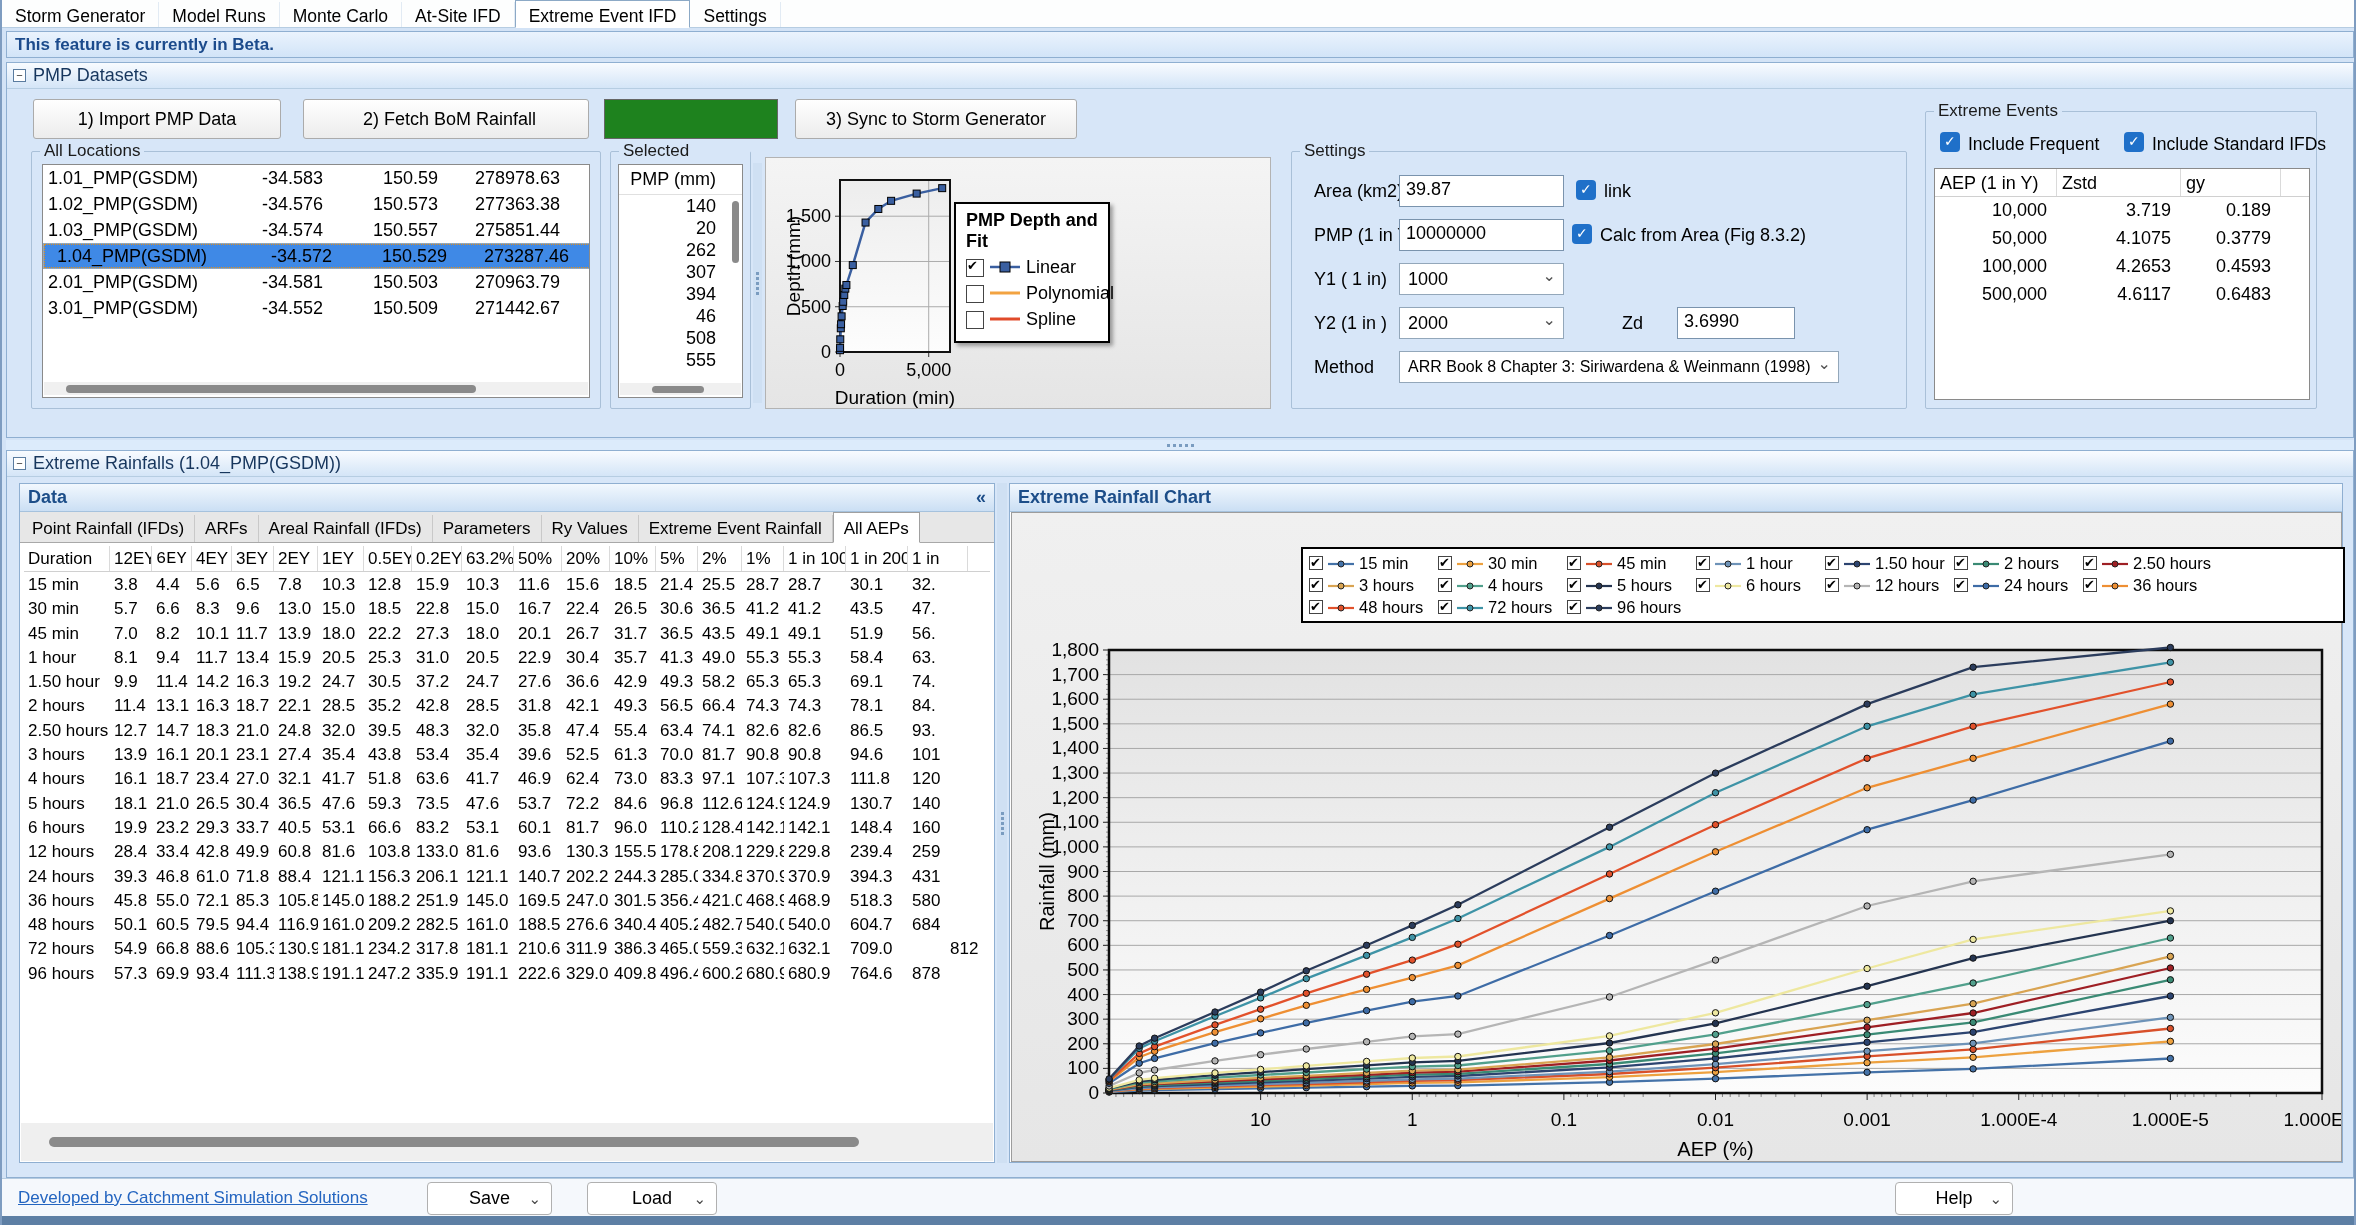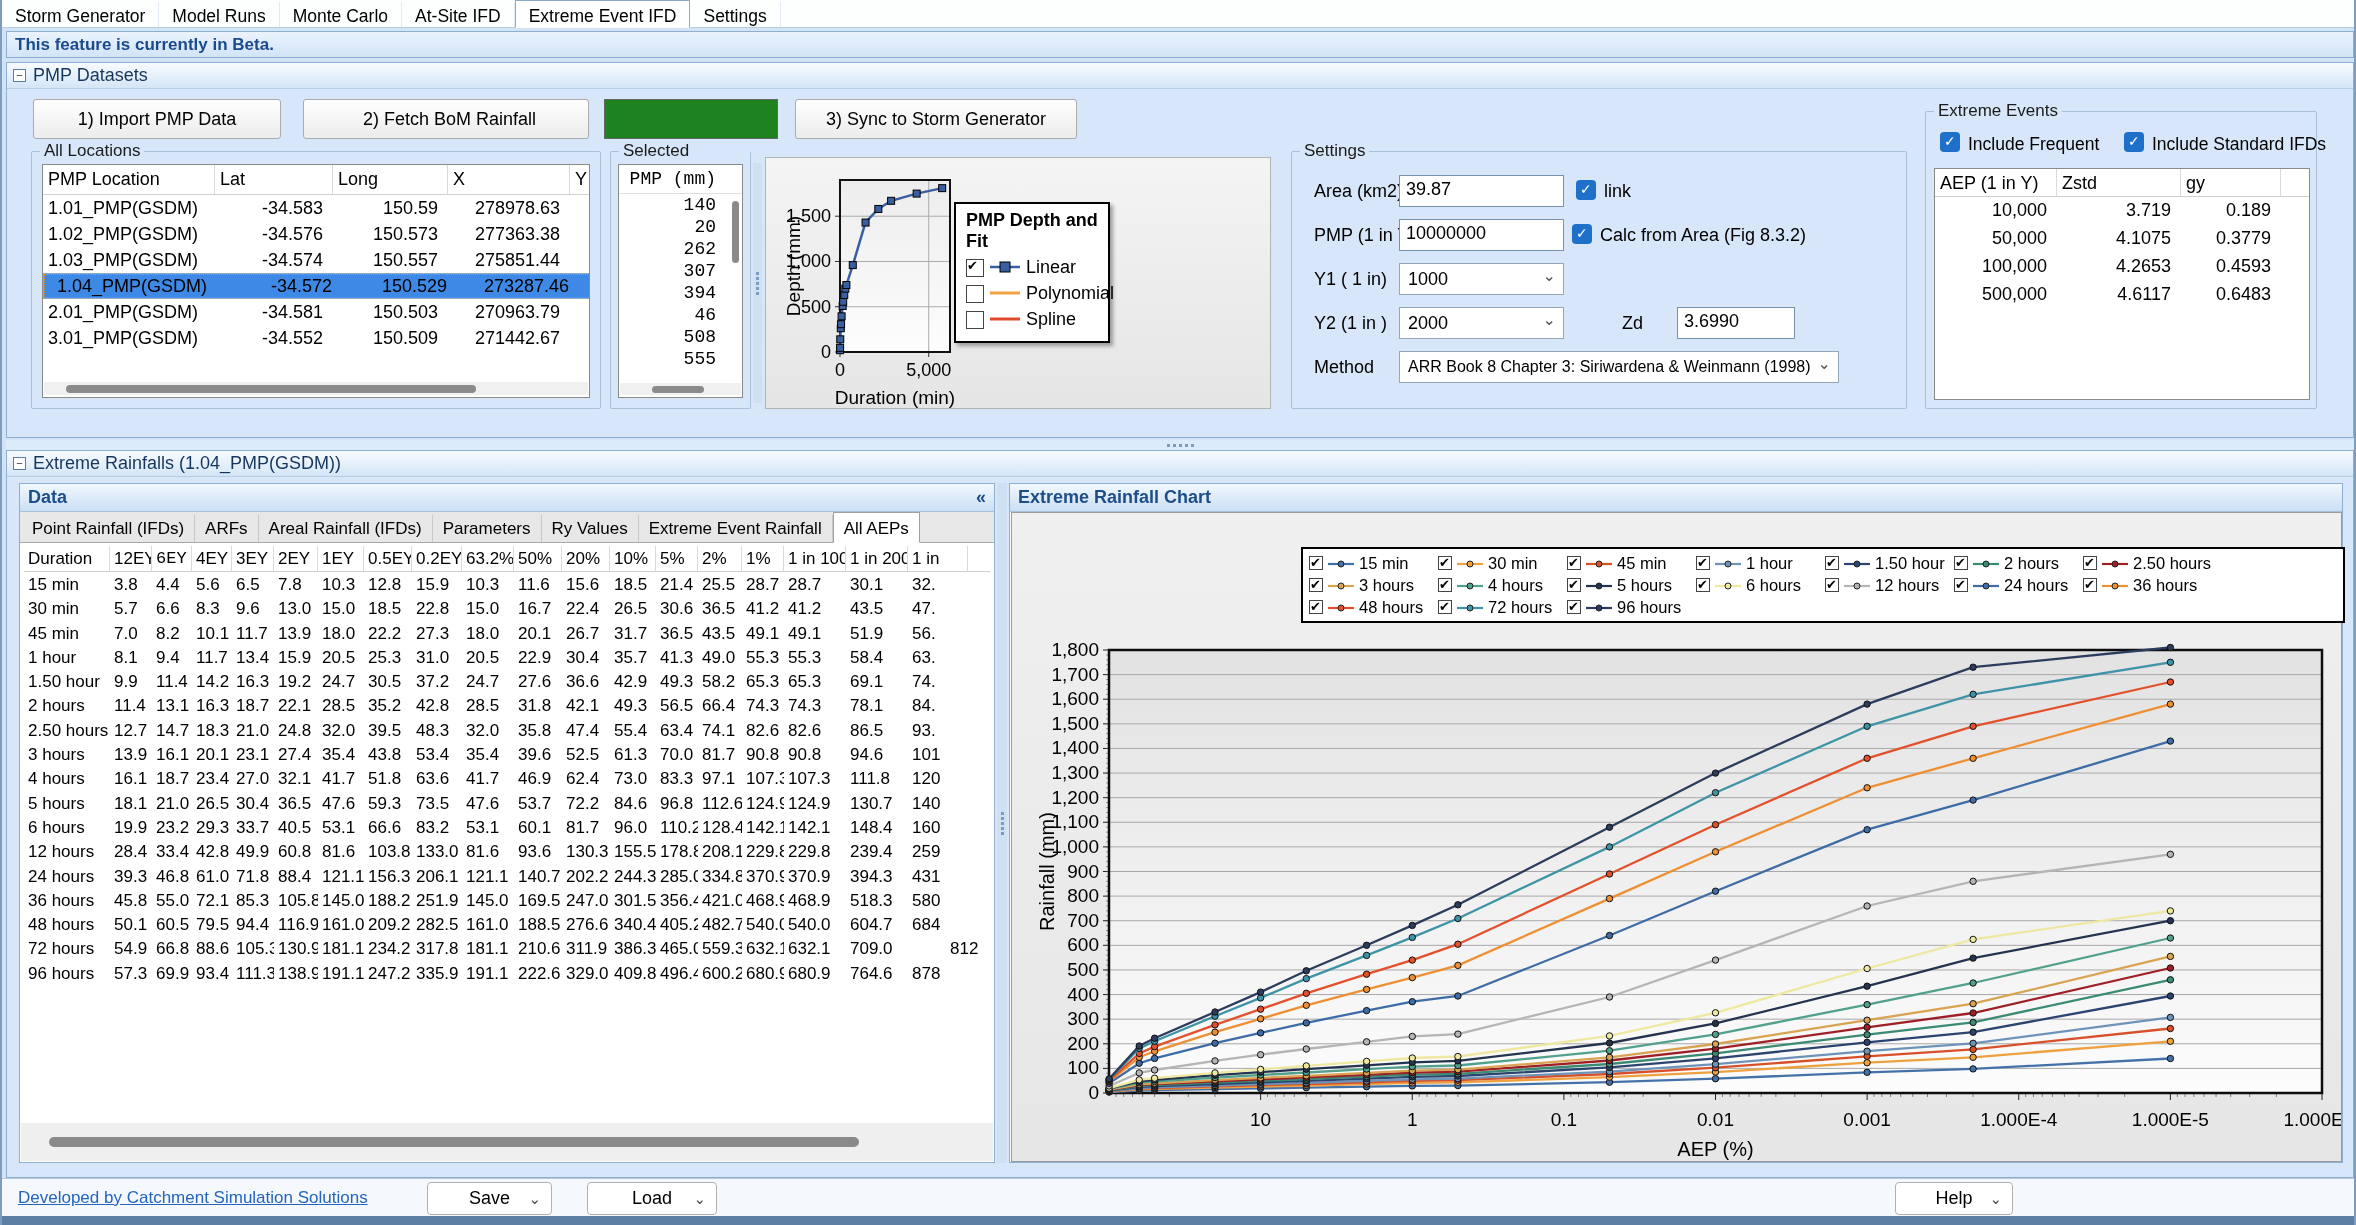--- a/index.html
+++ b/index.html
@@ -126,27 +126,20 @@
 
   <div class="btn" style="left:26px; top:36px; width:248px;">1) Import PMP Data</div>
   <div class="btn" style="left:296px; top:36px; width:286px;padding-left:7px;">2) Fetch BoM Rainfall</div>
   <div id="status-rect" style="position: absolute; left: 597px; top: 36px; width: 174px; height: 40px; border: 1px solid rgb(102, 102, 102); background: rgb(30, 130, 30);"></div>
   <div class="btn" style="left:788px; top:36px; width:282px;">3) Sync to Storm Generator</div>
 
   <div class="fset" style="left:24px; top:88px; width:570px; height:258px;">
     <div class="fset-label">All Locations</div>
     <div class="gridbox" style="left:10px; top:12px; width:548px; height:234px;">
       <div id="alloc-grid">
-          <div class="grid-hdr" style="height: 30px;">
-            <div class="grid-hcell" style="width: 172px;">PMP Location</div>
-            <div class="grid-hcell" style="width: 118px;">Lat</div>
-            <div class="grid-hcell" style="width: 115px;">Long</div>
-            <div class="grid-hcell" style="width: 122px;">X</div>
-            <div class="grid-hcell" style="width: 21px;">Y</div>
-          </div>
           <div class="grid-row" style="height: 26px;">
             <div class="grid-cell" style="width: 172px; text-align: left;">1.01_PMP(GSDM)</div>
             <div class="grid-cell" style="width: 118px; text-align: right;">-34.583</div>
             <div class="grid-cell" style="width: 115px; text-align: right;">150.59</div>
             <div class="grid-cell" style="width: 122px; text-align: right;">278978.63</div>
             <div class="grid-cell" style="width: 21px; text-align: left;"></div>
           </div>
           <div class="grid-row" style="height: 26px;">
             <div class="grid-cell" style="width: 172px; text-align: left;">1.02_PMP(GSDM)</div>
             <div class="grid-cell" style="width: 118px; text-align: right;">-34.576</div>
@@ -191,21 +184,21 @@
           </div>
         </div>
       <div class="hscroll" style="left:1px; bottom:2px; width:544px; height:13px;">
         <div class="hthumb" style="left:22px; top:3px; width:410px; height:8px;"></div>
       </div>
     </div>
   </div>
 
   <div class="fset" style="left:603px; top:88px; width:141px; height:258px;">
     <div class="fset-label">Selected Location</div>
-    <div class="gridbox" style="left:7px; top:12px; width:125px; height:234px;font-family:Liberation Mono, monospace;">
+    <div class="gridbox" style="left:7px; top:12px; width:125px; height:234px;">
       <div style="padding:4px 26px 4px 4px; text-align:right; font-size:18px; border-bottom:1px solid #e0e0e0;">PMP (mm)</div>
       <div id="sel-loc-list" style="height:172px; overflow:hidden;">
           <div style="text-align: right; padding: 1px 26px 1px 4px; font-size: 18px; height: 22px;">140</div>
           <div style="text-align: right; padding: 1px 26px 1px 4px; font-size: 18px; height: 22px;">20</div>
           <div style="text-align: right; padding: 1px 26px 1px 4px; font-size: 18px; height: 22px;">262</div>
           <div style="text-align: right; padding: 1px 26px 1px 4px; font-size: 18px; height: 22px;">307</div>
           <div style="text-align: right; padding: 1px 26px 1px 4px; font-size: 18px; height: 22px;">394</div>
           <div style="text-align: right; padding: 1px 26px 1px 4px; font-size: 18px; height: 22px;">46</div>
           <div style="text-align: right; padding: 1px 26px 1px 4px; font-size: 18px; height: 22px;">508</div>
           <div style="text-align: right; padding: 1px 26px 1px 4px; font-size: 18px; height: 22px;">555</div>

